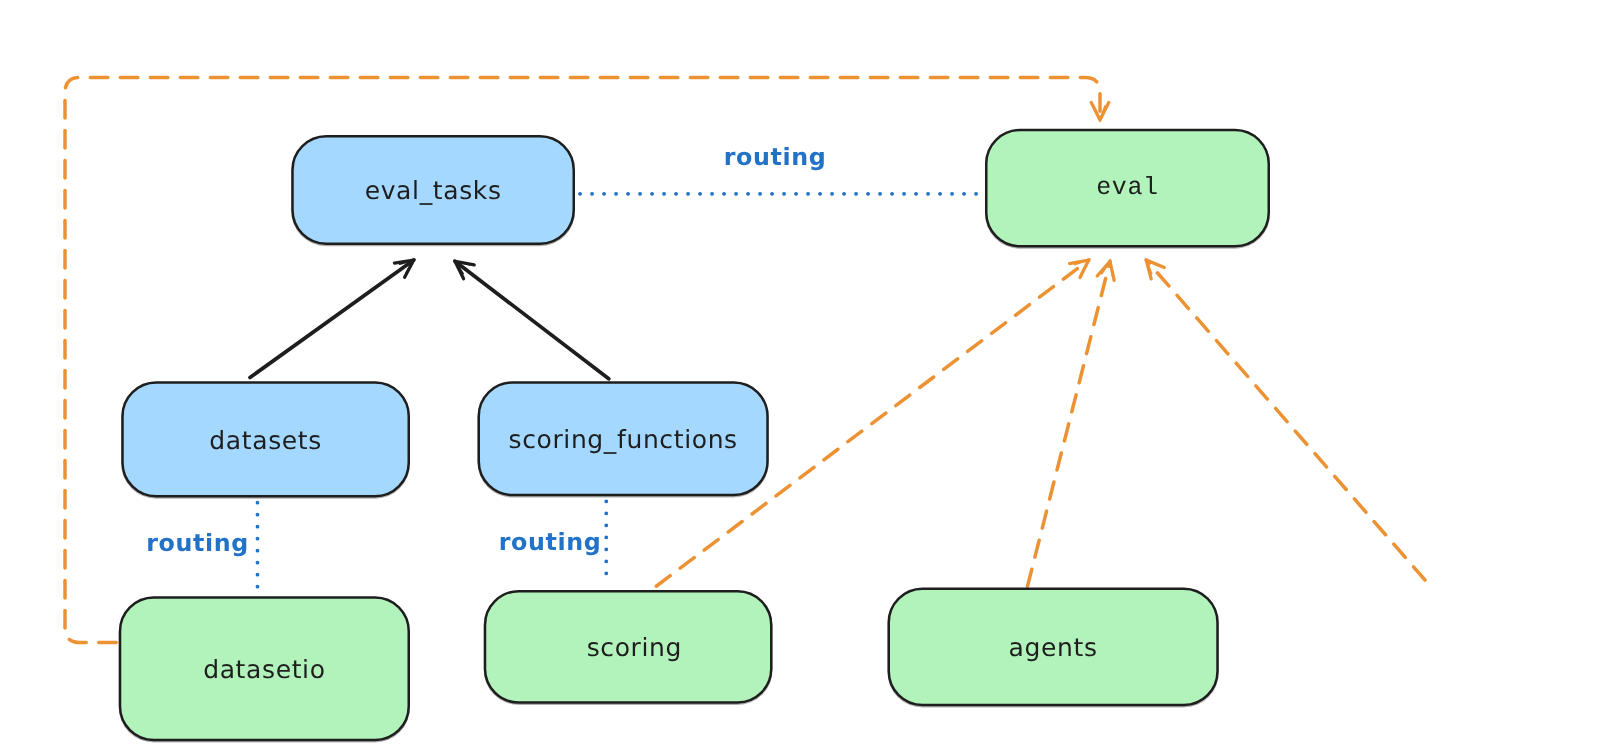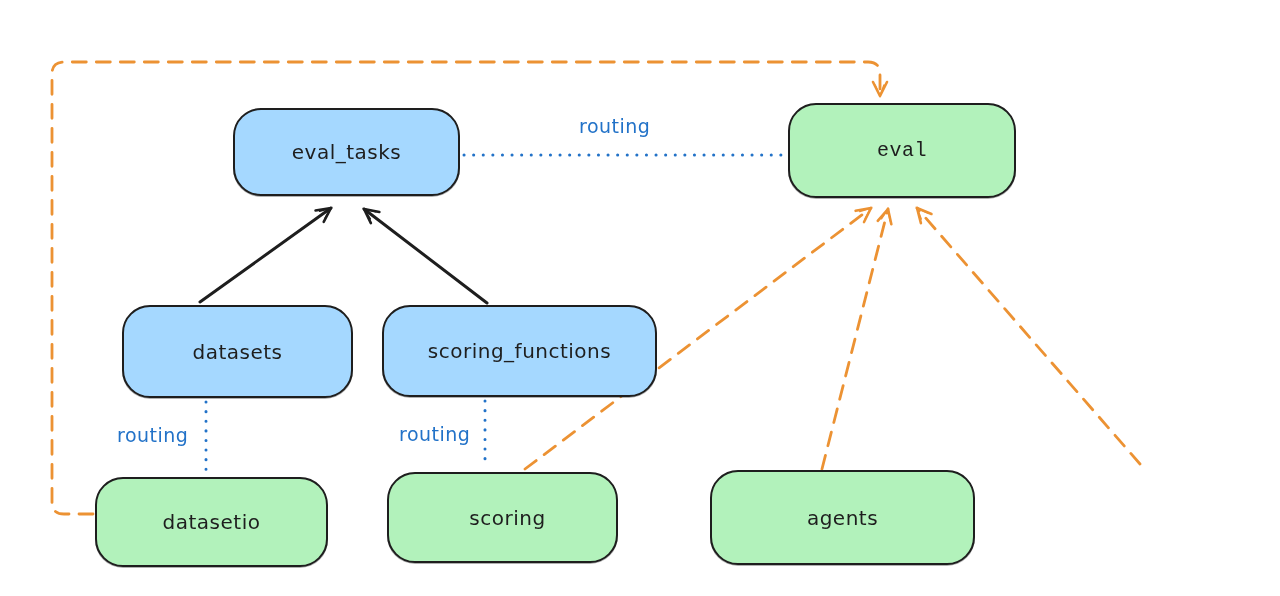--- a/index.html
+++ b/index.html
@@ -25,21 +25,21 @@
     align-items: center;
     justify-content: center;
     font-size: 20px;
     color: #1e1e1e;
     letter-spacing: 0.5px;
     box-shadow: 0 1px 0 rgba(30,30,30,0.35);
   }
   .edge-label {
     position: absolute;
     font-size: 19px;
-    font-weight: normal;
+    font-weight: bold;
     color: #2272c8;
     letter-spacing: 0.5px;
     white-space: nowrap;
   }
 </style>
 </head>
 <body>
 
 <div class="canvas">
 
@@ -69,29 +69,29 @@
   </svg>
 
   <div class="node" style="left: 233px; top: 108px; width: 227px; height: 88px; background-color: rgb(165, 216, 255);">
     <span>eval_tasks</span>
   </div>
 
   <div class="node" style="left: 788px; top: 103px; width: 228px; height: 95px; background-color: rgb(178, 242, 187); font-family: Liberation Mono, monospace;">
     <span>eval</span>
   </div>
 
-  <div class="node" style="left: 97px; top: 305px; width: 231px; height: 93px; background-color: rgb(165, 216, 255); margin-left: 25px;">
+  <div class="node" style="left: 97px; top: 305px; width: 231px; height: 93px; background-color: rgb(165, 216, 255);">
     <span>datasets</span>
   </div>
 
-  <div class="node" style="left: 382px; top: 305px; width: 275px; height: 92px; background-color: rgb(165, 216, 255);">
+  <div class="node" style="left: 382px; top: 305px; width: 233px; height: 92px; background-color: rgb(165, 216, 255);">
     <span>scoring_functions</span>
   </div>
 
-  <div class="node" style="left: 95px; top: 477px; width: 233px; height: 90px; background-color: rgb(178, 242, 187);">
+  <div class="node" style="left: 95px; top: 477px; width: 233px; height: 116px; background-color: rgb(178, 242, 187);">
     <span>datasetio</span>
   </div>
 
   <div class="node" style="left: 387px; top: 472px; width: 231px; height: 91px; background-color: rgb(178, 242, 187); padding-left: 10px;">
     <span>scoring</span>
   </div>
 
   <div class="node" style="left: 710px; top: 470px; width: 265px; height: 95px; background-color: rgb(178, 242, 187);">
     <span>agents</span>
   </div>

